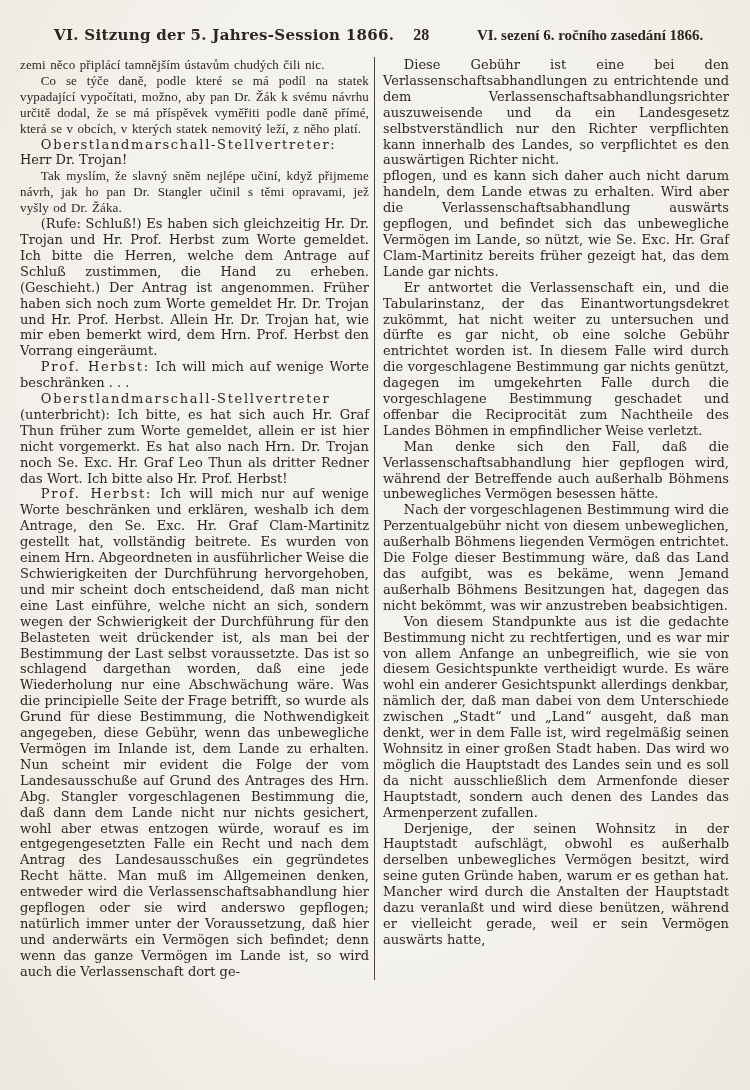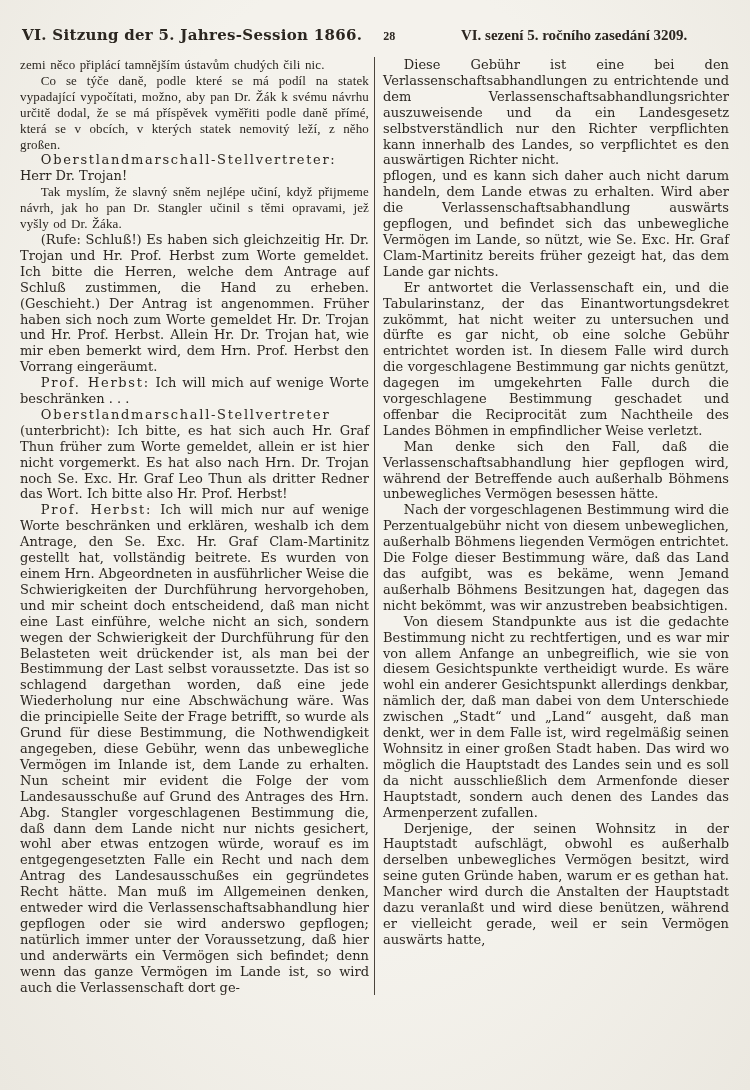--- a/index.html
+++ b/index.html
@@ -20,32 +20,33 @@
     box-sizing: border-box;
     position: relative;
   }
   .page-header {
     display: flex;
     align-items: baseline;
     padding: 26px 18px 0 22px;
     font-weight: bold;
     font-size: 15px;
     white-space: nowrap;
+    margin-left: 32px;
   }
   .header-left {
     flex: 1;
     text-align: center;
     font-family: "DejaVu Serif", serif;
     letter-spacing: 0.02em;
   }
   .header-page-number {
     width: 54px;
     text-align: center;
     font-family: "Liberation Serif", serif;
-    font-size: 12px;
+    font-size: 16px;
   }
   .header-right {
     flex: 1;
     text-align: center;
     font-family: "Liberation Serif", serif;
   }
   .columns {
     display: flex;
     align-items: stretch;
     padding: 13px 21px 0 20px;
@@ -89,27 +90,27 @@
     letter-spacing: 0.13em;
   }
 </style>
 </head>
 <body>
 
 <div class="page">
   <header class="page-header">
     <div class="header-left">VI. Sitzung der 5. Jahres-Session 1866.</div>
     <div class="header-page-number">28</div>
-    <div class="header-right">VI. sezení 5. ročního zasedání 3209.</div>
+    <div class="header-right">VI. sezení 6. ročního zasedání 1866.</div>
   </header>
 
   <main class="columns">
     <section class="column column-left" id="col-left">
         <p class="para antiqua"><span>zemi něco připlácí tamnějším ústavům chudých čili nic.</span></p>
-        <p class="para antiqua indent"><span>Co se týče daně, podle které se má podíl na statek vypadající vypočítati, možno, aby pan Dr. Žák k svému návrhu určitě dodal, že se má příspěvek vyměřiti podle daně přímé, která se v obcích, v kterých statek nemovitý leží, z něho großen.</span></p>
+        <p class="para antiqua indent"><span>Co se týče daně, podle které se má podíl na statek vypadající vypočítati, možno, aby pan Dr. Žák k svému návrhu určitě dodal, že se má příspěvek vyměřiti podle daně přímé, která se v obcích, v kterých statek nemovitý leží, z něho platí.</span></p>
         <p class="para fraktur indent"><span class="spaced">Oberstlandmarschall-Stellvertreter:</span><span> Herr Dr. Trojan!</span></p>
         <p class="para antiqua indent"><span>Tak myslím, že slavný sněm nejlépe učiní, když přijmeme návrh, jak ho pan Dr. Stangler učinil s těmi opravami, jež vyšly od Dr. Žáka.</span></p>
         <p class="para fraktur indent"><span>(Rufe: Schluß!) Es haben sich gleichzeitig Hr. Dr. Trojan und Hr. Prof. Herbst zum Worte gemeldet. Ich bitte die Herren, welche dem Antrage auf Schluß zustimmen, die Hand zu erheben. (Geschieht.) Der Antrag ist angenommen. Früher haben sich noch zum Worte gemeldet Hr. Dr. Trojan und Hr. Prof. Herbst. Allein Hr. Dr. Trojan hat, wie mir eben bemerkt wird, dem Hrn. Prof. Herbst den Vorrang eingeräumt.</span></p>
         <p class="para fraktur indent"><span class="spaced">Prof. Herbst:</span><span> Ich will mich auf wenige Worte beschränken . . .</span></p>
         <p class="para fraktur indent"><span class="spaced">Oberstlandmarschall-Stellvertreter</span><span> (unterbricht): Ich bitte, es hat sich auch Hr. Graf Thun früher zum Worte gemeldet, allein er ist hier nicht vorgemerkt. Es hat also nach Hrn. Dr. Trojan noch Se. Exc. Hr. Graf Leo Thun als dritter Redner das Wort. Ich bitte also Hr. Prof. Herbst!</span></p>
         <p class="para fraktur indent"><span class="spaced">Prof. Herbst:</span><span> Ich will mich nur auf wenige Worte beschränken und erklären, weshalb ich dem Antrage, den Se. Exc. Hr. Graf Clam-Martinitz gestellt hat, vollständig beitrete. Es wurden von einem Hrn. Abgeordneten in ausführlicher Weise die Schwierigkeiten der Durchführung hervorgehoben, und mir scheint doch entscheidend, daß man nicht eine Last einführe, welche nicht an sich, sondern wegen der Schwierigkeit der Durchführung für den Belasteten weit drückender ist, als man bei der Bestimmung der Last selbst voraussetzte. Das ist so schlagend dargethan worden, daß eine jede Wiederholung nur eine Abschwächung wäre. Was die principielle Seite der Frage betrifft, so wurde als Grund für diese Bestimmung, die Nothwendigkeit angegeben, diese Gebühr, wenn das unbewegliche Vermögen im Inlande ist, dem Lande zu erhalten. Nun scheint mir evident die Folge der vom Landesausschuße auf Grund des Antrages des Hrn. Abg. Stangler vorgeschlagenen Bestimmung die, daß dann dem Lande nicht nur nichts gesichert, wohl aber etwas entzogen würde, worauf es im entgegengesetzten Falle ein Recht und nach dem Antrag des Landesausschußes ein gegründetes Recht hätte. Man muß im Allgemeinen denken, entweder wird die Verlassenschaftsabhandlung hier gepflogen oder sie wird anderswo gepflogen; natürlich immer unter der Voraussetzung, daß hier und anderwärts ein Vermögen sich befindet; denn wenn das ganze Vermögen im Lande ist, so wird auch die Verlassenschaft dort ge-</span></p>
       </section>
     <div class="column-divider"></div>
     <section class="column column-right" id="col-right">
         <p class="para fraktur indent"><span>Diese Gebühr ist eine bei den Verlassenschaftsabhandlungen zu entrichtende und dem Verlassenschaftsabhandlungsrichter auszuweisende und da ein Landesgesetz selbstverständlich nur den Richter verpflichten kann innerhalb des Landes, so verpflichtet es den auswärtigen Richter nicht.</span></p>

